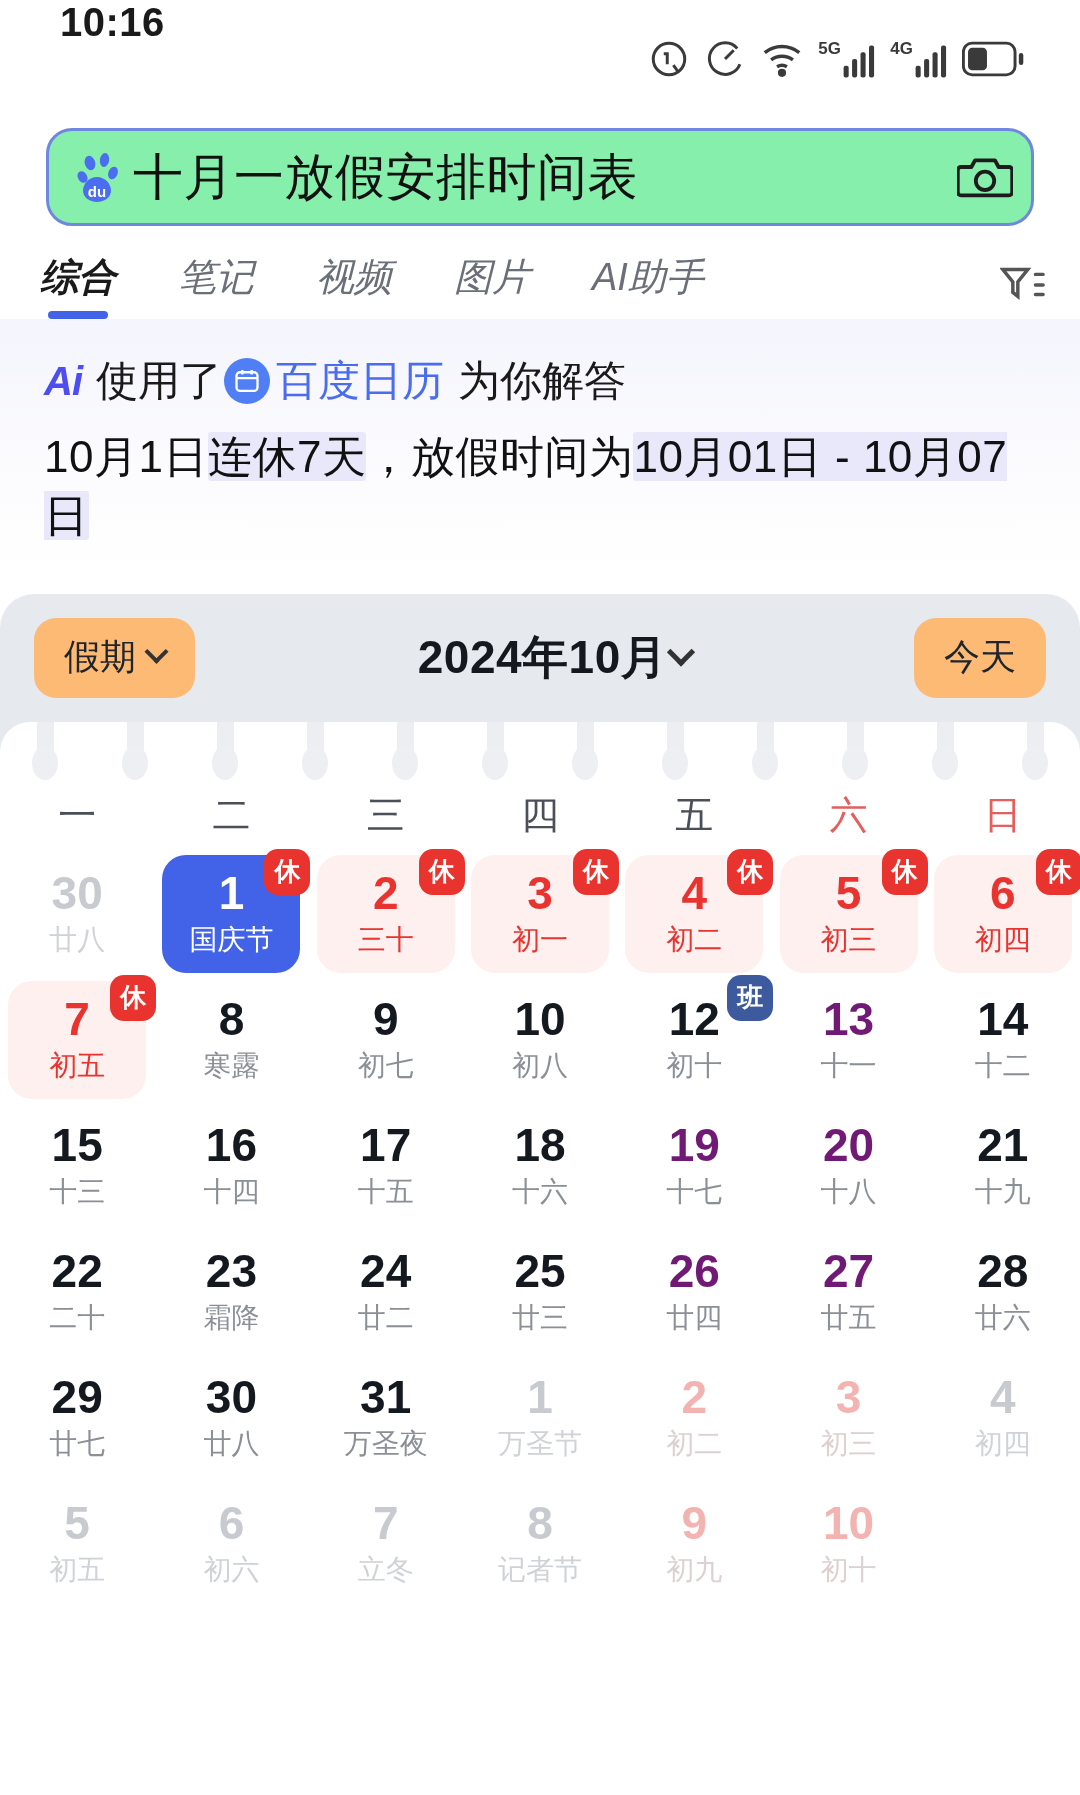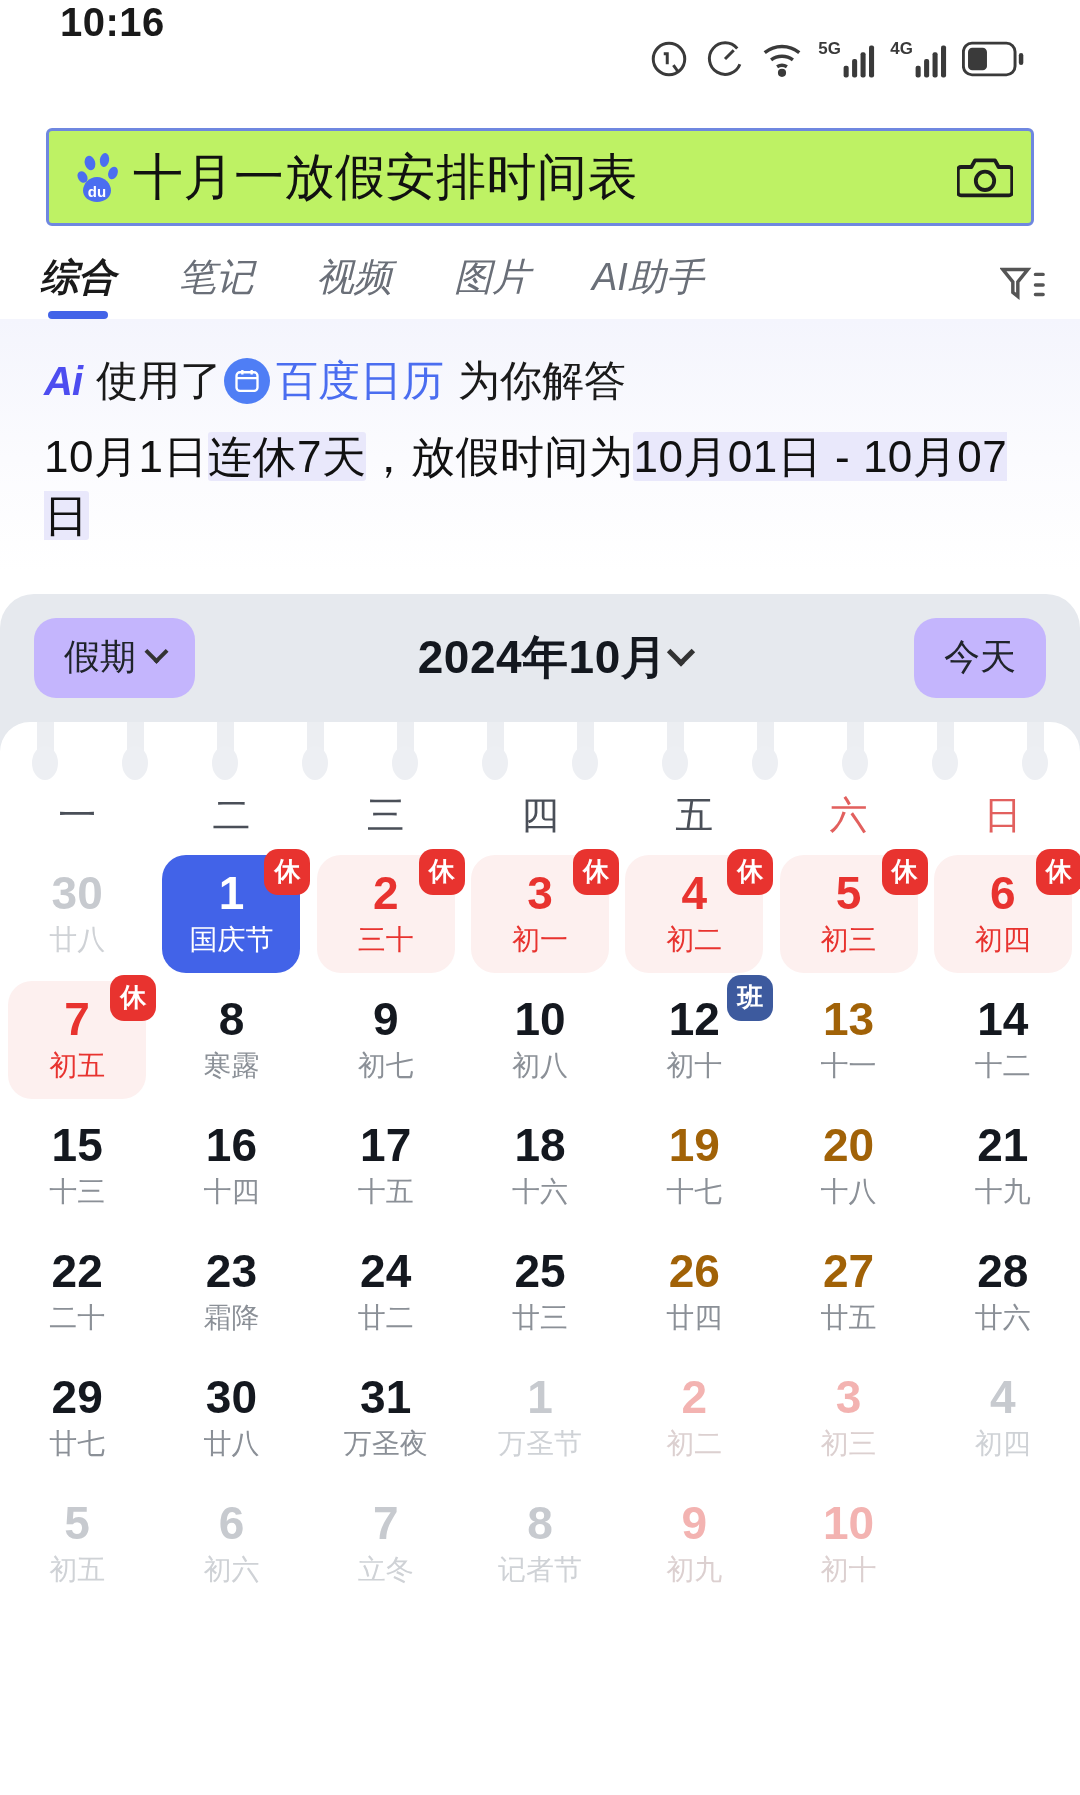--- a/index.html
+++ b/index.html
@@ -22,24 +22,24 @@
     letter-spacing: 0.5px;
   }
   .status-icons { display: flex; align-items: center; gap: 14px; }
   .sicon { display: block; }
 
   
   .searchwrap { padding: 10px 46px 0 46px; }
   .searchbar {
     height: 98px;
     border: 3px solid #6f87e0;
-    border-radius: 6px;
+    border-radius: 26px;
     display: flex; align-items: center;
     padding: 0 18px 0 28px;
-    background: #bef264;
+    background: #86efac;
   }
   .paw { width: 52px; height: 52px; flex: 0 0 52px; }
   .search-text {
     flex: 1;
     font-size: 50px;
     color: #111;
     margin-left: 4px;
     letter-spacing: 0.5px;
     white-space: nowrap;
     overflow: hidden;
@@ -108,21 +108,21 @@
     background: #e6e9ee;
     border-radius: 34px 34px 0 0;
     padding-top: 0;
   }
   .cal-toolbar {
     height: 128px;
     display: flex; align-items: center; justify-content: space-between;
     padding: 0 34px;
   }
   .pill {
-    background: #c4b5fd;
+    background: #fdba74;
     border-radius: 22px;
     height: 80px;
     display: flex; align-items: center;
     padding: 0 30px;
     font-size: 36px; color: #20242b;
     gap: 12px;
   }
   .cal-title {
     font-size: 46px; font-weight: 800; color: #14181f;
     display: flex; align-items: center; gap: 4px;
@@ -196,21 +196,21 @@
     font-size: 46px; font-weight: 700; color: #14181f;
     line-height: 1.05;
   }
   .dsub {
     font-size: 28px; color: #8b9097; margin-top: 4px;
     white-space: nowrap;
   }
   
   .c-red .dnum { color: #e8332f; }
   .c-red .dsub { color: #e8332f; }
-  .c-weekend .dnum { color: #a16207; }
+  .c-weekend .dnum { color: #701a75; }
   .c-out .dnum { color: #c7cacf; font-weight: 600; }
   .c-out .dsub { color: #cfd2d6; }
   .c-outred .dnum { color: #f3b3b1; font-weight: 600; }
   .c-outred .dsub { color: #dcd0d0; }
   .c-rest .inner { background: #fdf0ef; }
   .c-sel .inner { background: #4263e8; }
   .c-sel .dnum { color: #fff; }
   .c-sel .dsub { color: #fff; }
 
   .badge {

